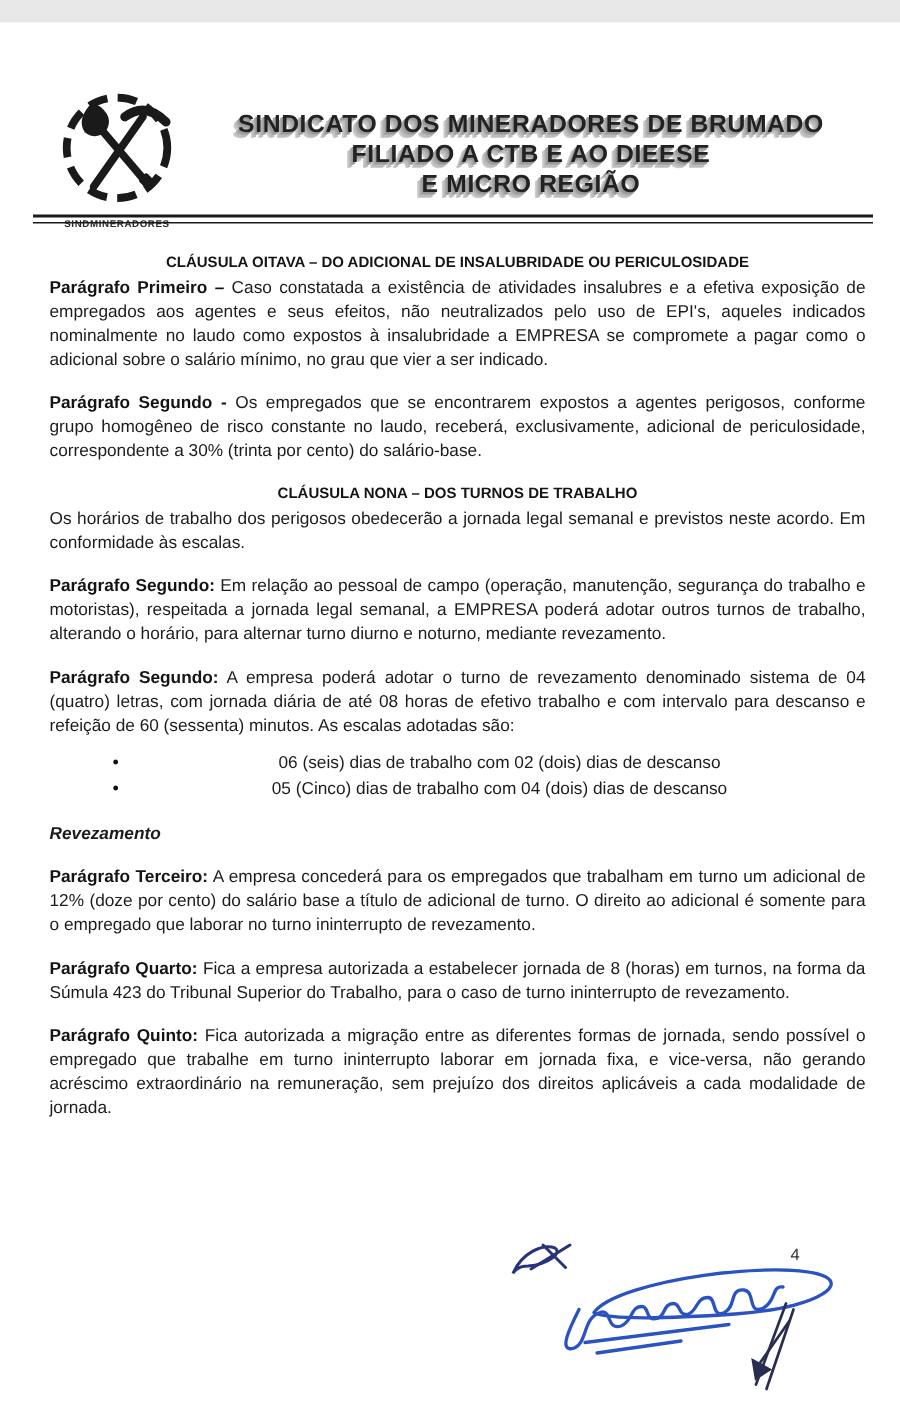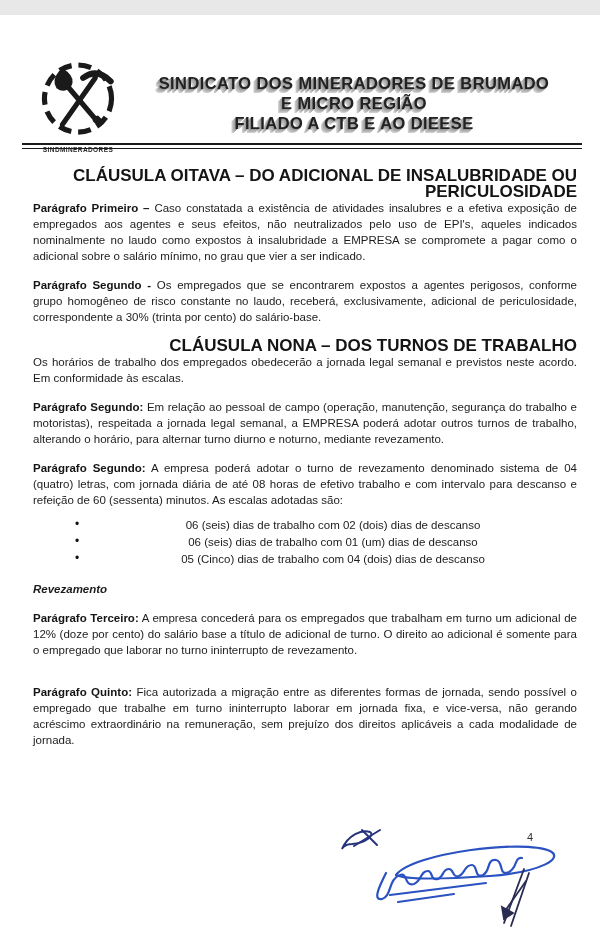--- a/index.html
+++ b/index.html
@@ -40,22 +40,22 @@
     border-top:2.5px solid #1b1b1b;
     border-bottom:1.5px solid #1b1b1b;
   }
   
   .content{
     position:absolute;left:33px;right:23px;top:153px;
     font-size:11.5px;line-height:16px;
     text-align:justify;
   }
   .clause-title{
-    font-weight:bold;font-size:17px;color:#141414;
-    text-align:right;
+    font-weight:bold;font-size:10px;color:#141414;
+    text-align:center;
   }
   p.par{margin:0 0 0 0;}
   .gap{height:13px;}
   .gap-sm{height:6px;}
   strong.plabel{color:#141414;}
   ul.doc-list{
     margin:3px 0 0 0;padding:0 0 0 42px;
     list-style:none;text-align:center;
   }
   ul.doc-list li{
@@ -88,58 +88,58 @@
         <rect x="68" y="68" width="12" height="9" rx="2" transform="rotate(45 74 72)" fill="#1a1a1a"></rect>
 
         <path d="M56 22 q16 -12 32 4" fill="none" stroke="#1a1a1a" stroke-width="7" stroke-linecap="round"></path>
 
         <line x1="70" y1="22" x2="32" y2="76" stroke="#1a1a1a" stroke-width="6" stroke-linecap="round"></line>
       </svg>
       <div class="logo-caption">SINDMINERADORES</div>
     </div>
     <div class="titles">
       <div class="title-line">SINDICATO DOS MINERADORES DE BRUMADO</div>
+      <div class="title-line">FILIADO A CTB E AO DIEESE</div>
       <div class="title-line">E MICRO REGIÃO</div>
-      <div class="title-line">FILIADO A CTB E AO DIEESE</div>
     </div>
   </div>
   <div class="header-rule"></div>
 
   <div class="content">
 
     <div class="clause-title">CLÁUSULA OITAVA – DO ADICIONAL DE INSALUBRIDADE OU PERICULOSIDADE</div>
     <p class="par"><strong class="plabel">Parágrafo Primeiro –</strong> <span>Caso constatada a existência de atividades insalubres e a efetiva exposição de empregados aos agentes e seus efeitos, não neutralizados pelo uso de EPI's, aqueles indicados nominalmente no laudo como expostos à insalubridade a EMPRESA se compromete a pagar como o adicional sobre o salário mínimo, no grau que vier a ser indicado.</span></p>
 
     <div class="gap"></div>
     <p class="par"><strong class="plabel">Parágrafo Segundo -</strong> <span>Os empregados que se encontrarem expostos a agentes perigosos, conforme grupo homogêneo de risco constante no laudo, receberá, exclusivamente, adicional de periculosidade, correspondente a 30% (trinta por cento) do salário-base.</span></p>
 
     <div class="gap"></div>
     <div class="clause-title">CLÁUSULA NONA – DOS TURNOS DE TRABALHO</div>
-    <p class="par">Os horários de trabalho dos empregados obedecerão a jornada legal semanal e previstos neste acordo. Em conformidade às escalas.</p>
+    <p class="par">Os horários de trabalho dos perigosos obedecerão a jornada legal semanal e previstos neste acordo. Em conformidade às escalas.</p>
 
     <div class="gap"></div>
     <p class="par"><strong class="plabel">Parágrafo Segundo:</strong> <span>Em relação ao pessoal de campo (operação, manutenção, segurança do trabalho e motoristas), respeitada a jornada legal semanal, a EMPRESA poderá adotar outros turnos de trabalho, alterando o horário, para alternar turno diurno e noturno, mediante revezamento.</span></p>
 
     <div class="gap"></div>
     <p class="par"><strong class="plabel">Parágrafo Segundo:</strong> <span>A empresa poderá adotar o turno de revezamento denominado sistema de 04 (quatro) letras, com jornada diária de até 08 horas de efetivo trabalho e com intervalo para descanso e refeição de 60 (sessenta) minutos. As escalas adotadas são:</span></p>
 
     <div class="gap-sm"></div>
     <ul class="doc-list">
       <li>06 (seis) dias de trabalho com 02 (dois) dias de descanso</li>
-      <li>06 (seis) dias de trabalho com 01 (um) dias de descanso</li>
       <li>05 (Cinco) dias de trabalho com 04 (dois) dias de descanso</li>
     </ul>
 
     <div class="gap"></div>
     <div class="rev-heading">Revezamento</div>
 
     <div class="gap"></div>
     <p class="par"><strong class="plabel">Parágrafo Terceiro:</strong> <span>A empresa concederá para os empregados que trabalham em turno um adicional de 12% (doze por cento) do salário base a título de adicional de turno. O direito ao adicional é somente para o empregado que laborar no turno ininterrupto de revezamento.</span></p>
 
     <div class="gap"></div>
+    <p class="par"><strong class="plabel">Parágrafo Quarto:</strong> <span>Fica a empresa autorizada a estabelecer jornada de 8 (horas) em turnos, na forma da Súmula 423 do Tribunal Superior do Trabalho, para o caso de turno ininterrupto de revezamento.</span></p>
 
     <div class="gap"></div>
     <p class="par"><strong class="plabel">Parágrafo Quinto:</strong> <span>Fica autorizada a migração entre as diferentes formas de jornada, sendo possível o empregado que trabalhe em turno ininterrupto laborar em jornada fixa, e vice-versa, não gerando acréscimo extraordinário na remuneração, sem prejuízo dos direitos aplicáveis a cada modalidade de jornada.</span></p>
 
   </div>
 
   <div class="page-number">4</div>
 
   <svg class="sig-overlay" viewBox="0 0 255 130">
 

